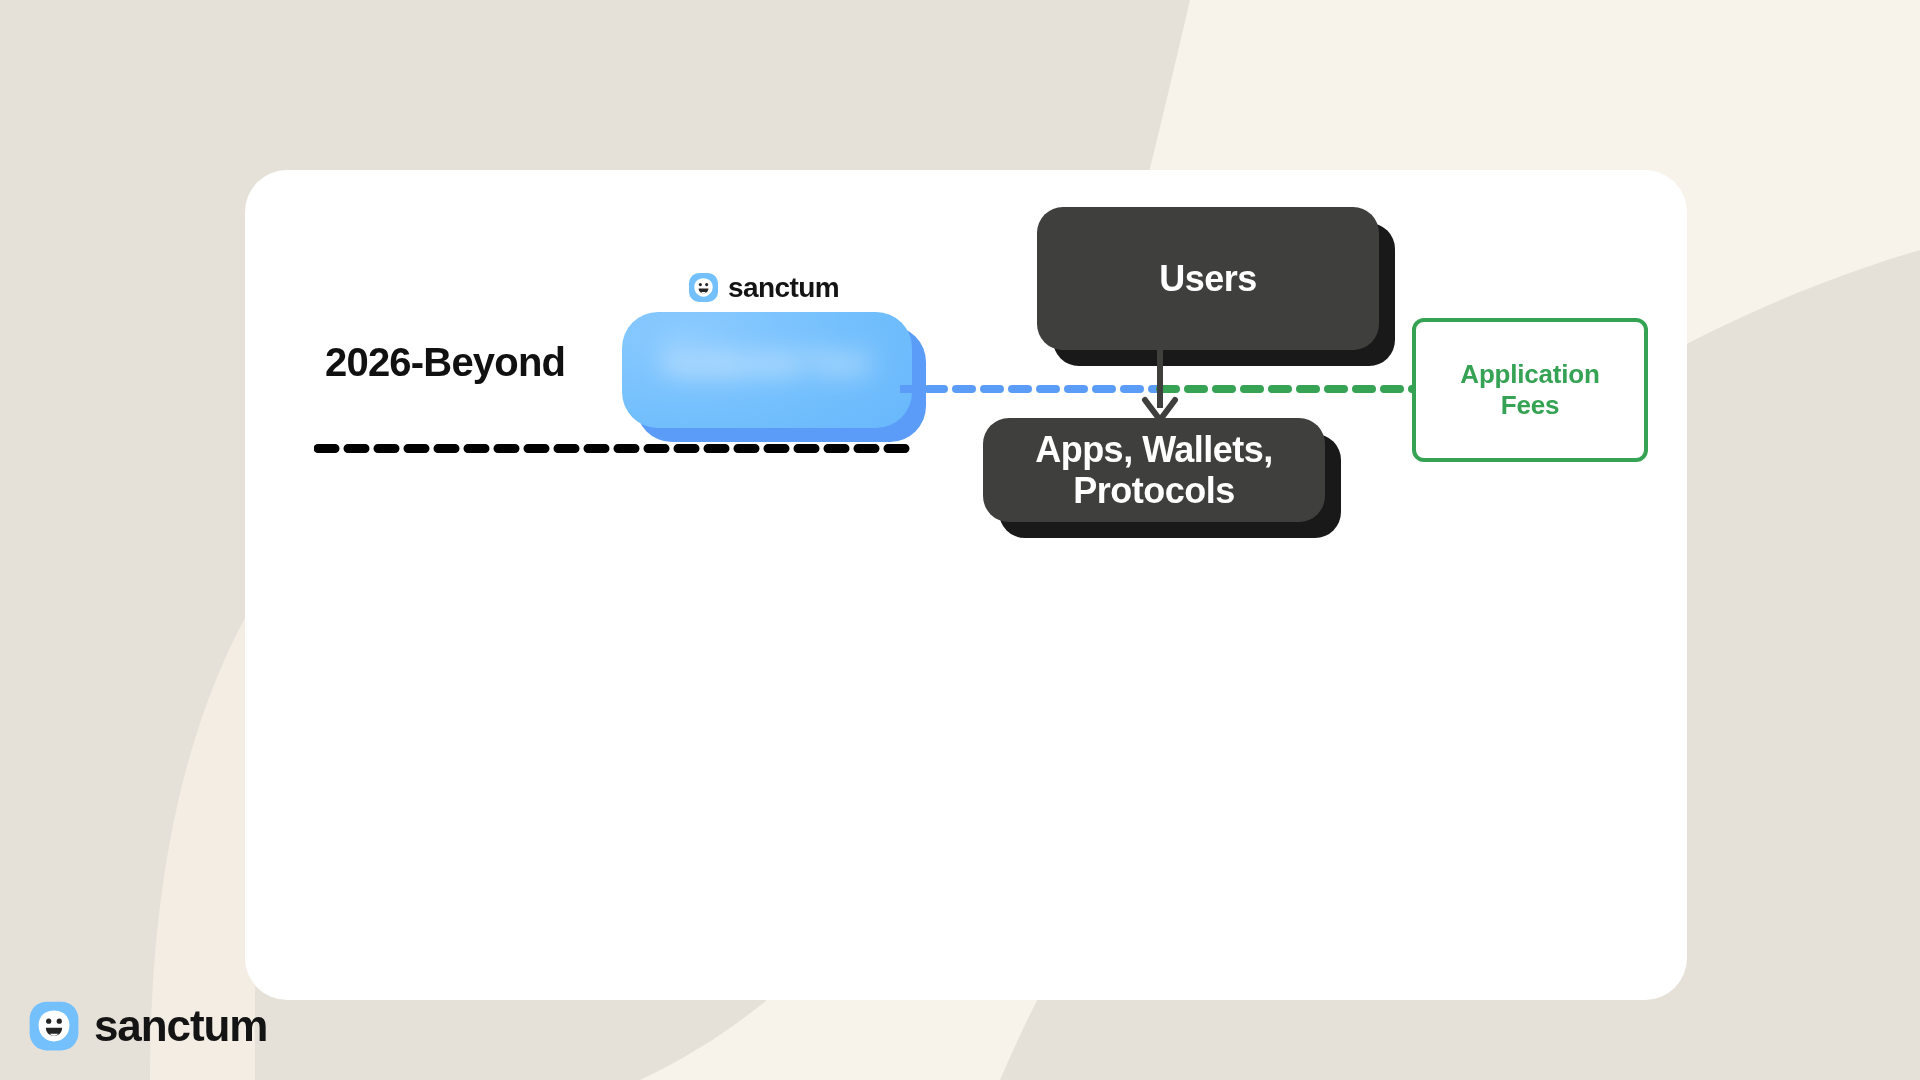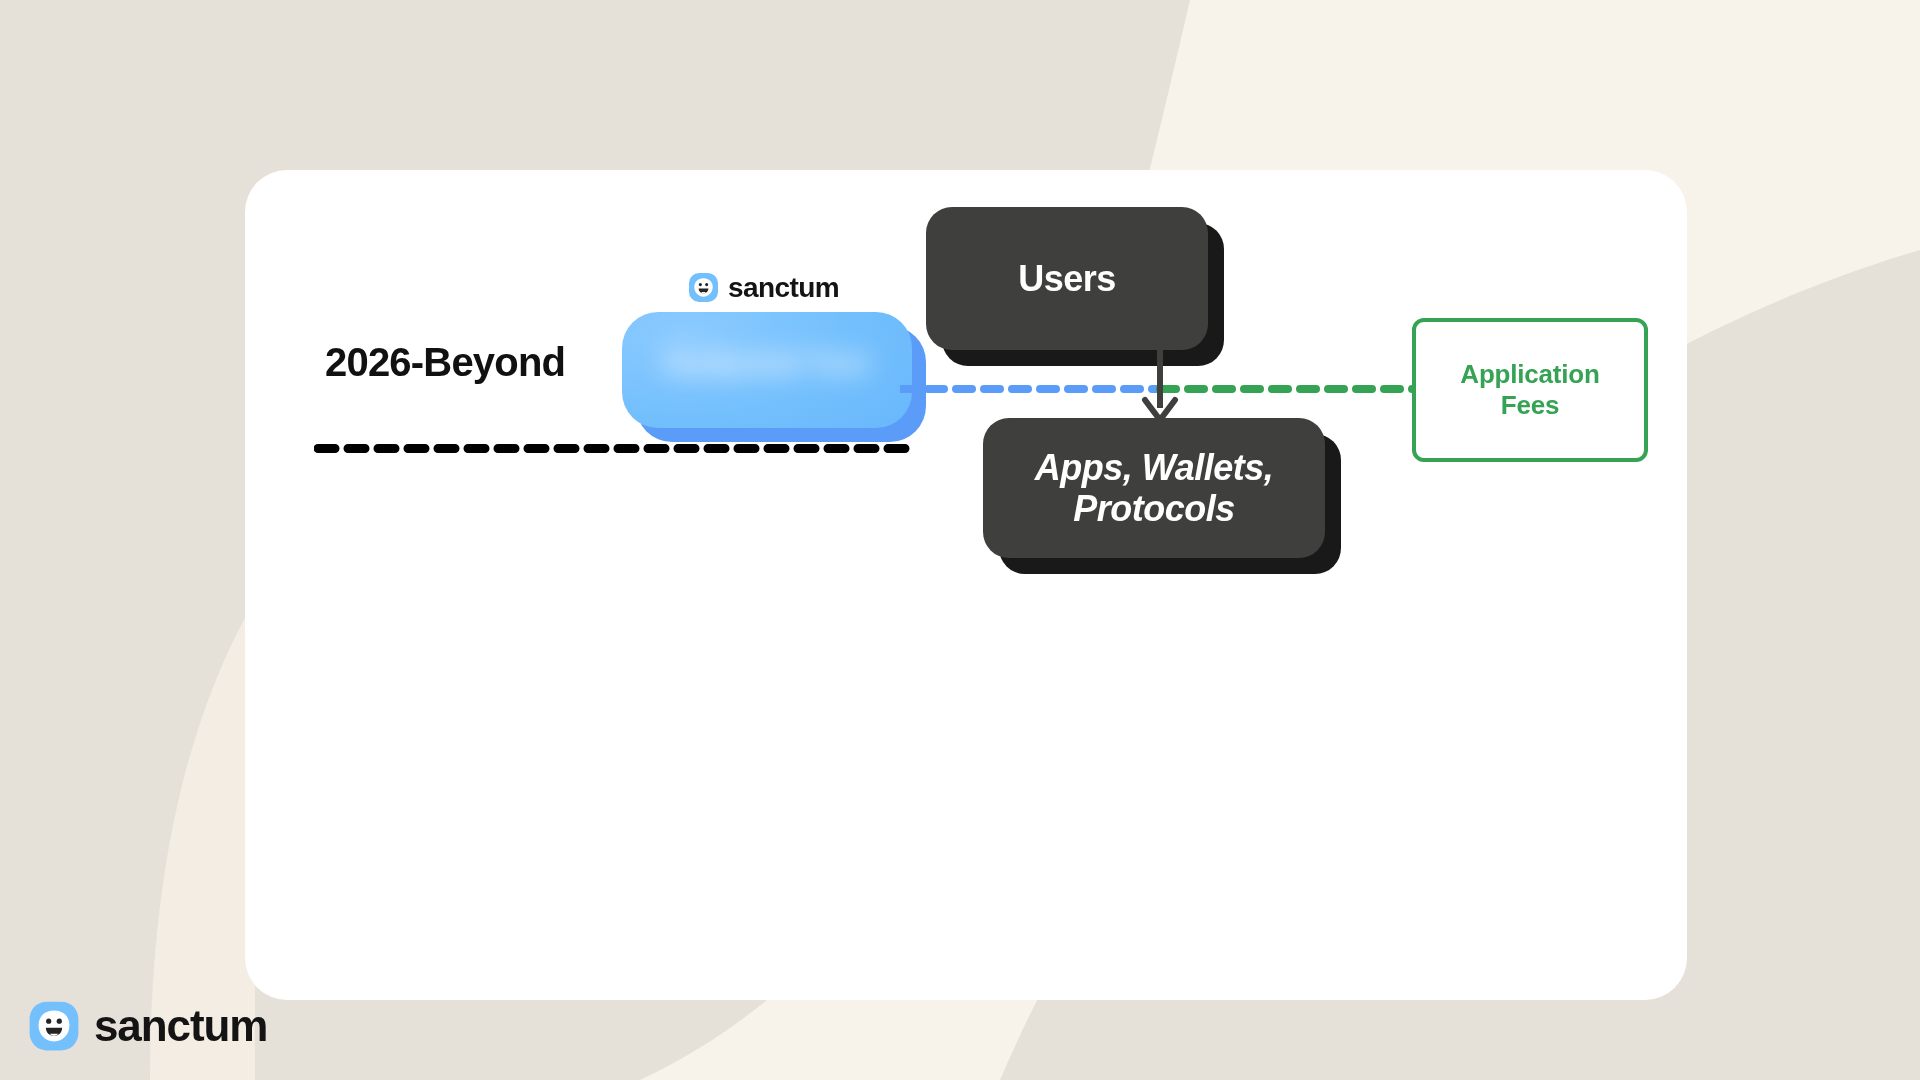--- a/index.html
+++ b/index.html
@@ -143,22 +143,22 @@
     font-size: 36px;
     font-weight: 700;
     letter-spacing: -0.5px;
     color: #ffffff;
     text-align: center;
     line-height: 1.14;
     white-space: pre-line;
     padding: 0 18px;
   }
 
-  #node-users { left: 926px; top: 207px; width: 282px; height: 143px; }
-  #node-apps  { left: 983px; top: 418px; width: 342px; height: 140px; font-style: italic; }
+  #node-users { left: 1037px; top: 207px; width: 342px; height: 143px; }
+  #node-apps  { left: 983px; top: 418px; width: 342px; height: 104px; }
 
   
   #flow-arrow {
     position: absolute;
     left: 1138px;
     top: 346px;
     width: 44px;
     height: 80px;
   }
   #flow-arrow svg { display: block; width: 100%; height: 100%; }

